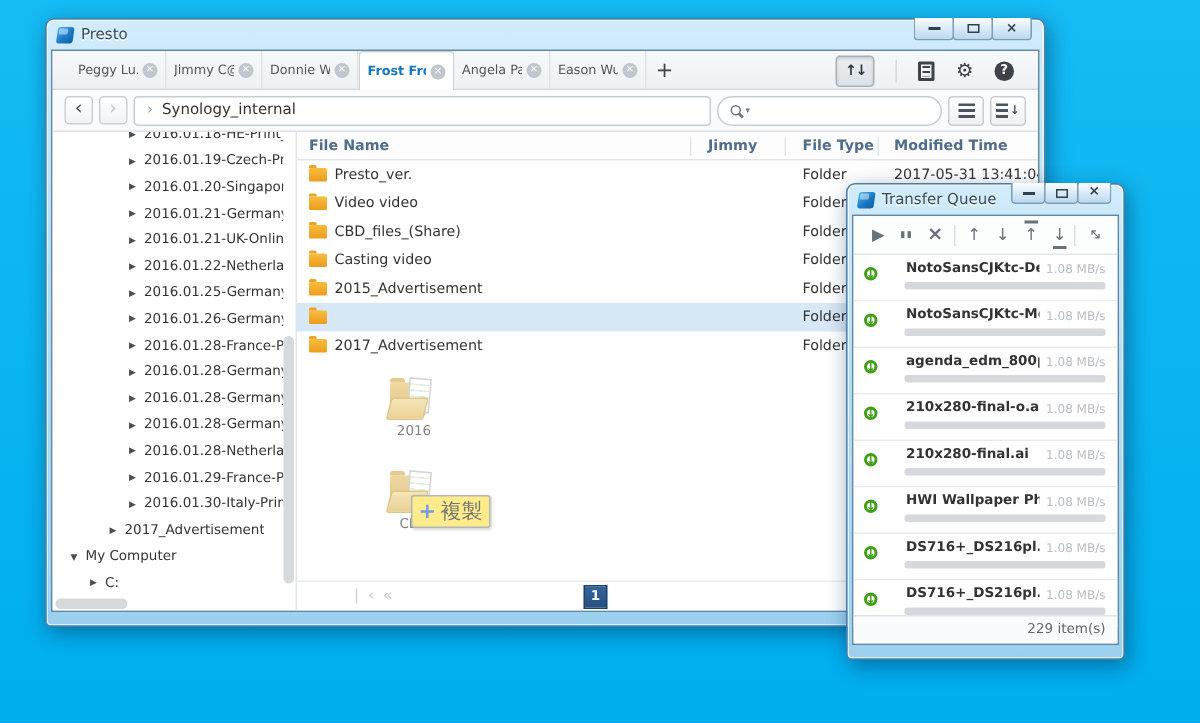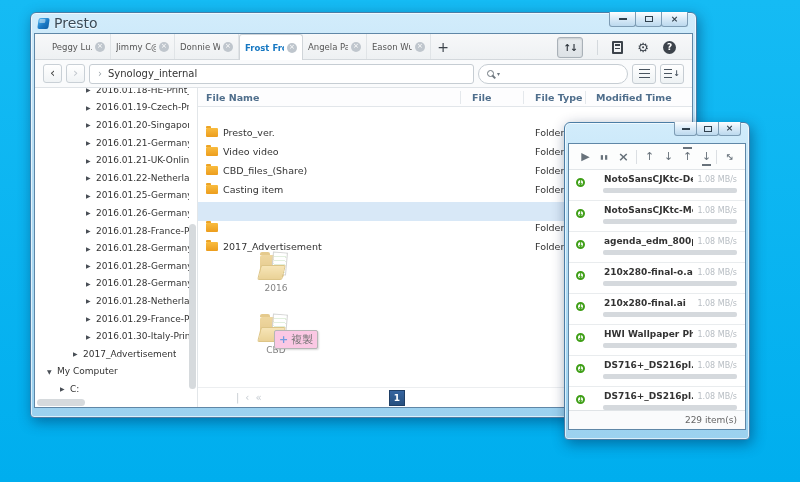--- a/index.html
+++ b/index.html
@@ -5,21 +5,21 @@
   html,body{margin:0;padding:0;width:800px;height:482px;overflow:hidden;
     font-family:"DejaVu Sans","Liberation Sans",sans-serif;}
   body{background:linear-gradient(180deg,#15bbf4 0%,#00aeee 100%);position:relative;}
   *{box-sizing:border-box;}
 
   
   .aero{position:absolute;border:1px solid #4b7da5;border-radius:6px 6px 4px 4px;
     background:linear-gradient(180deg,#d2ecfb 0%,#b4ddf4 40%,#9bd1ef 100%);
     box-shadow:2px 4px 14px rgba(0,30,70,.45), inset 0 0 0 1px rgba(255,255,255,.65);}
   .titlebar{position:absolute;top:0;left:0;right:0;height:20px;display:flex;align-items:center;padding:0 7px;gap:5px;}
-  .title-text{font-size:14px;color:#3a4a57;text-shadow:0 1px 0 rgba(255,255,255,.8);}
+  .title-text{font-size:10px;color:#3a4a57;text-shadow:0 1px 0 rgba(255,255,255,.8);}
   .logo{width:11px;height:11px;border-radius:2px;transform:skewX(-8deg);
     background:linear-gradient(135deg,#4db6f2 0%,#1b79c4 55%,#0f5ea6 100%);position:relative;flex:0 0 auto;}
   .logo::before{content:"";position:absolute;left:1px;top:1px;width:6px;height:4px;background:rgba(255,255,255,.45);border-radius:1px;}
   .win-btns{position:absolute;top:-1px;right:8px;display:flex;}
   .win-btn{width:27px;height:15px;border:1px solid #7d9cb4;border-top:none;border-radius:0 0 3px 3px;
     background:linear-gradient(180deg,#fdfeff 0%,#dcecf8 45%,#bcd9ee 100%);
     display:flex;align-items:center;justify-content:center;margin-left:-1px;color:#30404d;}
   .win-btn .bar{width:8px;height:2px;background:#30404d;}
   .win-btn .box{width:8px;height:6px;border:1.5px solid #30404d;}
   .win-btn .x{font-size:9px;font-weight:bold;line-height:1;}
@@ -89,21 +89,21 @@
   .hscroll{position:absolute;left:0;right:8px;bottom:1px;height:7px;}
   .hscroll .thumb{position:absolute;left:2px;width:48px;height:7px;background:#d6dadd;border-radius:4px;}
 
   .file-area{flex:1;position:relative;background:#fff;overflow:hidden;}
   .fl-header{position:absolute;top:0;left:0;right:0;height:19px;border-bottom:1px solid #e2e6ea;background:#fdfdfe;}
   .fl-header span{position:absolute;top:0;line-height:19px;font-size:9.5px;color:#4f6e8c;font-weight:bold;}
   .hsep{position:absolute;top:3px;height:13px;width:1px;background:#e4e8ec;}
   .fl-rows{position:absolute;top:19px;left:0;right:0;}
   .frow{height:19px;position:relative;font-size:9.5px;color:#333;}
   .frow.selected{background:#d8e8f7;}
-  .fcell{position:absolute;top:16px;line-height:19px;white-space:nowrap;text-align:right;}
+  .fcell{position:absolute;top:0;line-height:19px;white-space:nowrap;text-align:right;}
   .fname{left:8px;display:flex;align-items:center;gap:5px;height:19px;}
   .fsize{left:274px;}.ftype{left:337px;}.fmod{left:398px;}
   .folder-ico{width:12px;height:9px;background:linear-gradient(#f9bc3f,#ec9d1d);border-radius:1px;position:relative;flex:0 0 auto;}
   .folder-ico::before{content:"";position:absolute;top:-2px;left:0;width:5px;height:2px;background:#eca426;border-radius:1px 1px 0 0;}
 
   
   .pagebar{position:absolute;left:0;right:0;bottom:0;height:20px;border-top:1px solid #eceef0;background:#fff;}
   .page-nav{position:absolute;left:38px;top:0;line-height:20px;font-size:10px;color:#c6ccd2;letter-spacing:6px;}
   .page-btn{position:absolute;left:191px;top:2px;width:16px;height:16px;background:linear-gradient(#35649f,#27507f);
     border:1px solid #1f3f66;color:#fff;font-size:9px;font-weight:bold;display:flex;align-items:center;justify-content:center;}
@@ -111,22 +111,22 @@
   
   .ghost{position:absolute;width:44px;text-align:center;opacity:.62;}
   .gfolder{position:relative;width:36px;height:30px;margin:0 auto;}
   .gback{position:absolute;left:2px;top:4px;width:24px;height:22px;background:linear-gradient(#e6c067,#cfa23f);border-radius:2px;}
   .gback::before{content:"";position:absolute;top:-3px;left:0;width:10px;height:3px;background:#d6ab48;border-radius:2px 2px 0 0;}
   .gpage{position:absolute;left:14px;top:1px;width:15px;height:23px;background:
     repeating-linear-gradient(180deg,#fff 0 3px,#cfe6c9 3px 4px);border:1px solid #b9b9b9;transform:rotate(5deg);}
   .gfront{position:absolute;left:1px;bottom:1px;width:25px;height:15px;background:linear-gradient(#f2d68c,#deb758);
     border:1px solid #c9a23f;border-radius:2px;transform:skewX(-14deg);}
   .glabel{font-size:9px;color:#333;margin-top:2px;}
-  .copy-badge{position:absolute;left:20px;top:17px;background:#f9a8d4;border:1px solid #8a8a8a;border-radius:2px;
-    padding:1px 4px;font-size:11px;color:#222;white-space:nowrap;box-shadow:1px 1px 2px rgba(0,0,0,.25);opacity:1.6;}
+  .copy-badge{position:absolute;left:20px;top:17px;background:#fde047;border:1px solid #8a8a8a;border-radius:2px;
+    padding:1px 4px;font-size:14px;color:#222;white-space:nowrap;box-shadow:1px 1px 2px rgba(0,0,0,.25);opacity:1.6;}
   .copy-plus{color:#1f5fd0;font-weight:bold;margin-right:3px;}
 
   
   #queue-win{left:564px;top:122px;width:186px;height:318px;z-index:20;}
   #queue-win .win-btn{width:23px;height:14px;}
   .q-toolbar{position:absolute;top:0;left:0;right:0;height:26px;border-bottom:1px solid #e2e6e9;
     background:#fcfdfd;display:flex;align-items:center;padding:0 7px;}
   .qicon{width:19px;text-align:center;color:#68727b;font-size:11px;line-height:1;position:relative;flex:0 0 auto;}
   .qi-pause{font-size:6px;letter-spacing:1px;font-weight:bold;}
   .qi-x{font-size:13px;font-weight:bold;}
@@ -314,21 +314,21 @@
             <div class="thumb"></div>
           </div>
         <div class="hscroll">
             <div class="thumb"></div>
           </div>
       </div>
 
       <div class="file-area">
         <div class="fl-header">
           <span style="left:8px">File Name</span>
-          <span style="left:274px">File</span>
+          <span style="left:274px">Jimmy</span>
           <span style="left:337px">File Type</span>
           <span style="left:398px">Modified Time</span>
           <i class="hsep" style="left:262px"></i>
           <i class="hsep" style="left:325px"></i>
           <i class="hsep" style="left:387px"></i>
         </div>
         <div class="fl-rows">
 
         <div class="frow">
               <span class="fcell fname">
@@ -353,29 +353,30 @@
                 <i class="folder-ico"></i>
                 <span>CBD_files_(Share)</span>
               </span>
               <span class="fcell fsize"></span>
               <span class="fcell ftype">Folder</span>
               <span class="fcell fmod"></span>
             </div>
             <div class="frow">
               <span class="fcell fname">
                 <i class="folder-ico"></i>
-                <span>Casting item</span>
+                <span>Casting video</span>
               </span>
               <span class="fcell fsize"></span>
               <span class="fcell ftype">Folder</span>
               <span class="fcell fmod"></span>
             </div>
             <div class="frow">
               <span class="fcell fname">
                 <i class="folder-ico"></i>
+                <span>2015_Advertisement</span>
               </span>
               <span class="fcell fsize"></span>
               <span class="fcell ftype">Folder</span>
               <span class="fcell fmod"></span>
             </div>
             <div class="frow selected">
               <span class="fcell fname">
                 <i class="folder-ico"></i>
               </span>
               <span class="fcell fsize"></span>
@@ -414,20 +415,24 @@
         <div class="pagebar">
           <span class="page-nav"><span>|‹</span><span>«</span></span>
           <div class="page-btn">1</div>
         </div>
       </div>
     </div>
   </div>
 </div>
 
 <div class="aero" id="queue-win">
+  <div class="titlebar">
+    <span class="logo"></span>
+    <span class="title-text">Transfer Queue</span>
+  </div>
   <div class="win-btns">
     <div class="win-btn">
         <span class="bar"></span>
       </div>
     <div class="win-btn">
         <span class="box"></span>
       </div>
     <div class="win-btn">
         <span class="x">×</span>
       </div>

